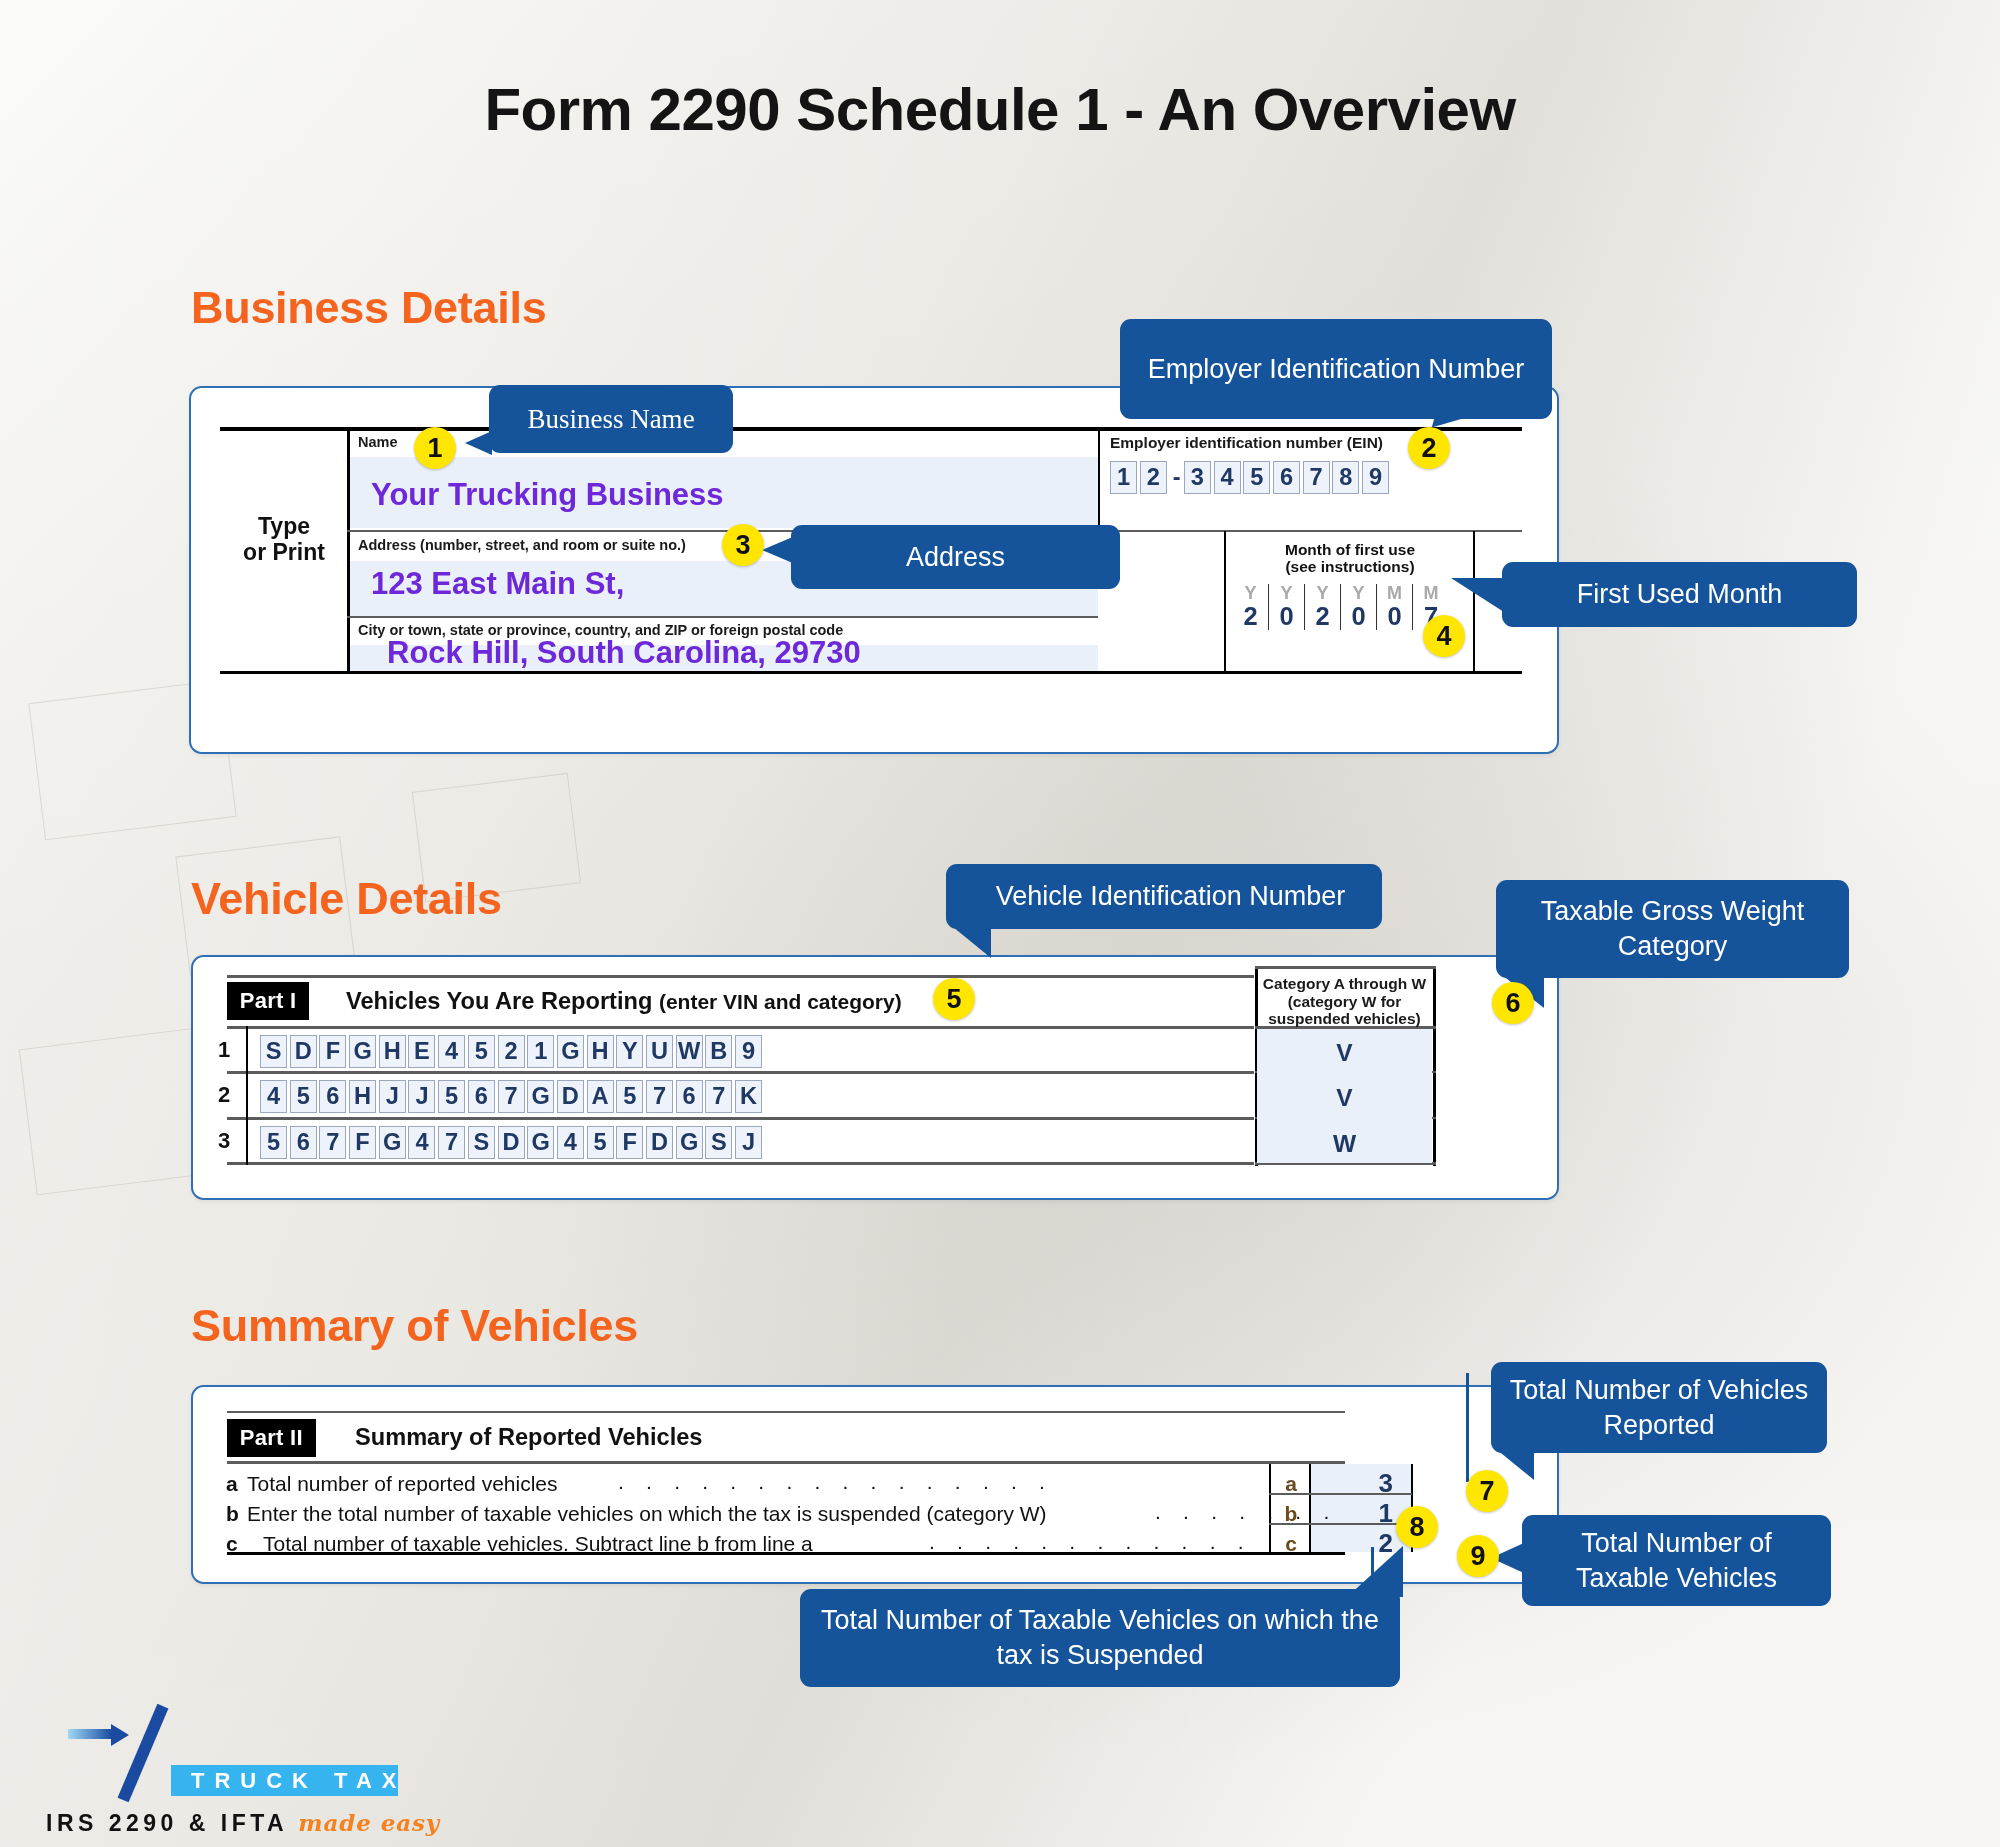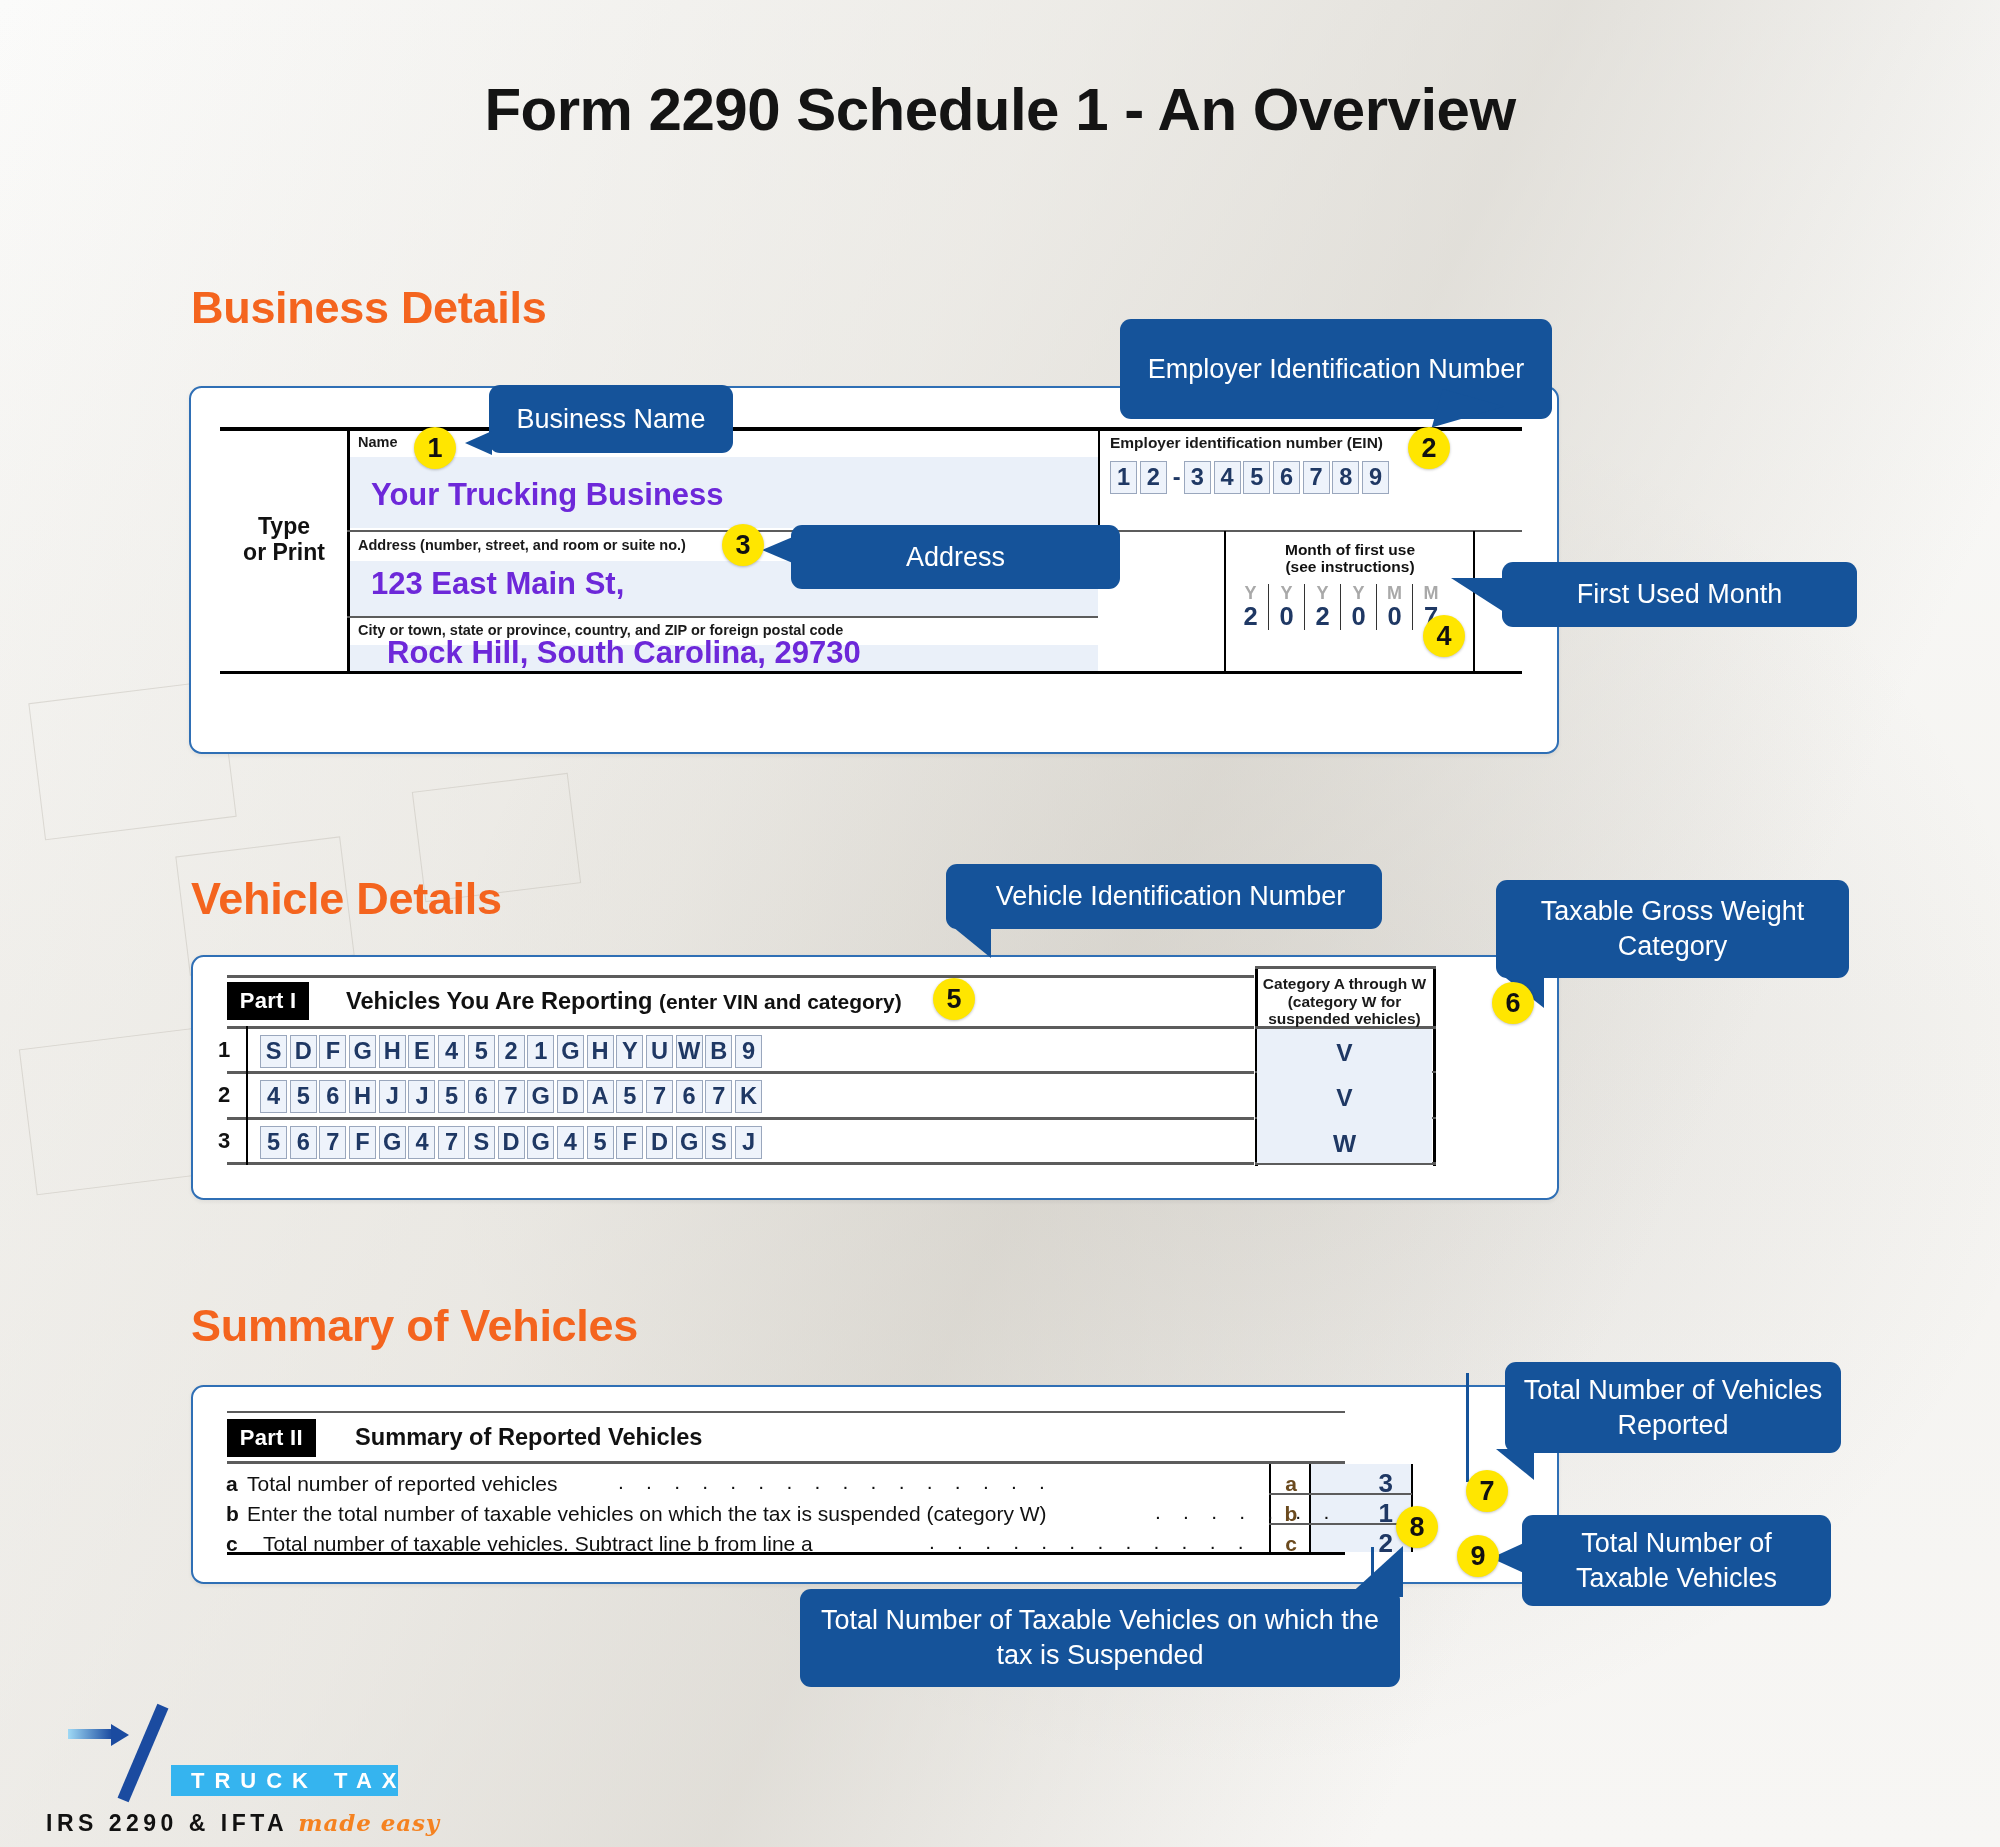--- a/index.html
+++ b/index.html
@@ -434,21 +434,21 @@
         <div class="fum-d">0</div>
       </div>
       <div class="fum-col">
         <div class="fum-y">M</div>
         <div class="fum-d">7</div>
       </div>
     </div>
 </div>
 
 <div class="conn" style="left:487px;top:443px;width:55px;height:2.7px;"></div>
-<div class="callout" style="left:489px;top:385px;width:244px;height:68px;">Business Name</div>
+<div class="callout" style="left:489px;top:385px;width:244px;height:68px;font-family:Liberation Serif, serif;">Business Name</div>
 <div class="tail" style="left:465px;top:431px;border-width:12.7px 27px 12.7px 0;border-color:transparent #15539A transparent transparent;"></div>
 <div class="badge" style="left:414px;top:427px;">1</div>
 
 <div class="callout" style="left:1120px;top:303px;width:432px;height:100px;margin-top:16px;">Employer Identification Number</div>
 <div class="tail" style="left:1436px;top:397px;border-width:0 0 40px 64px;border-color:transparent transparent transparent #15539A;transform:rotate(16deg);"></div>
 <div class="badge" style="left:1408px;top:427px;">2</div>
 
 <div class="callout" style="left:791px;top:525px;width:329px;height:64px;">Address</div>
 <div class="tail" style="left:762px;top:536px;border-width:14.5px 33px 14.5px 0;border-color:transparent #15539A transparent transparent;"></div>
 <div class="badge" style="left:722px;top:524px;">3</div>
@@ -596,21 +596,21 @@
       <div class="pii-val" style="left: 1147px; top: 113px;">1</div>
       <div class="pii-letter" style="left: 35px; top: 147px;">c</div>
       <div class="pii-text" style="left: 56px; top: 147px; margin-left: 16px;">Total number of taxable vehicles. Subtract line b from line a</div>
       <div class="pii-dots" style="left: 738px; top: 145px;">. . . . . . . . . . . .</div>
       <div class="pii-ltr-box" style="left: 1082px; top: 147px;">c</div>
       <div class="pii-val" style="left: 1147px; top: 143px;">2</div>
     </div>
 </div>
 
 <div class="conn" style="left:1466px;top:1373px;width:2.7px;height:109px;"></div>
-<div class="callout" style="left:1491px;top:1362px;width:336px;height:91px;margin-left:14px;">Total Number of Vehicles Reported</div>
+<div class="callout" style="left:1491px;top:1362px;width:336px;height:91px;">Total Number of Vehicles Reported</div>
 <div class="tail" style="left:1496px;top:1449px;border-width:31px 0 0 38px;border-color:#15539A transparent transparent transparent;"></div>
 <div class="badge" style="left:1466px;top:1470px;">7</div>
 
 <div class="conn" style="left:1371px;top:1547px;width:2.7px;height:55px;"></div>
 <div class="callout" style="left:800px;top:1589px;width:600px;height:98px;">Total Number of Taxable Vehicles on which the tax is Suspended</div>
 <div class="tail" style="left:1347px;top:1546px;border-width:0 0 51px 56px;border-color:transparent transparent #15539A transparent;"></div>
 <div class="badge" style="left:1396px;top:1506px;">8</div>
 
 <div class="callout" style="left:1522px;top:1515px;width:309px;height:91px;">Total Number of Taxable Vehicles</div>
 <div class="tail" style="left:1491px;top:1542px;border-width:16.4px 35px 16.4px 0;border-color:transparent #15539A transparent transparent;"></div>

